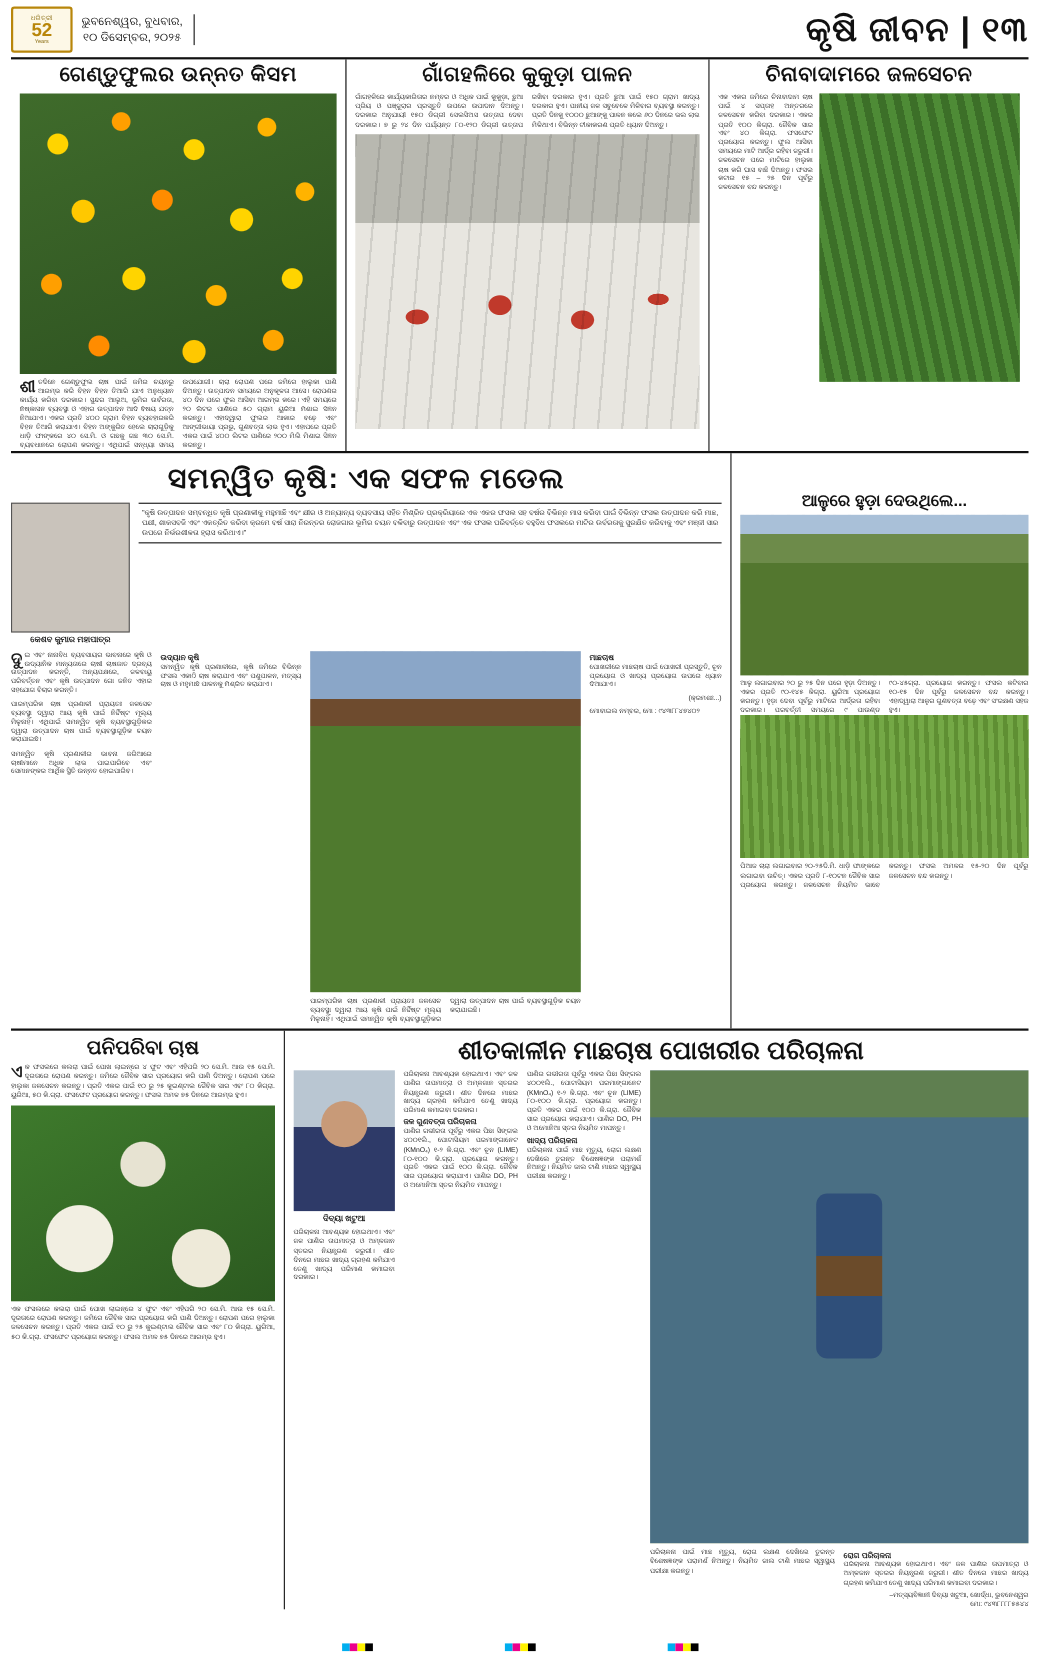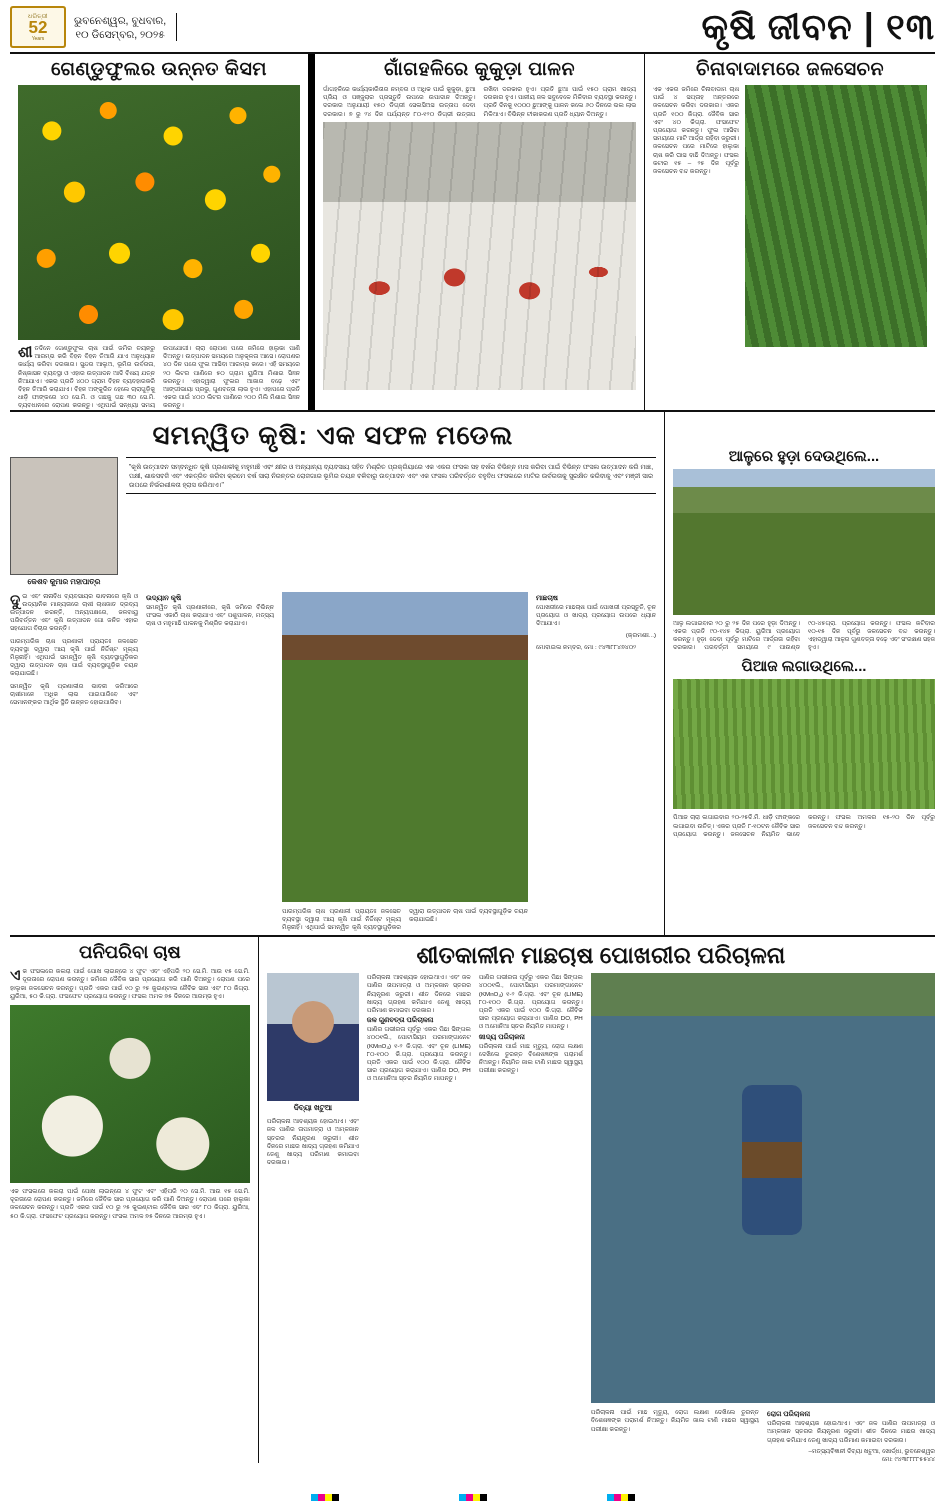--- a/index.html
+++ b/index.html
@@ -18,36 +18,36 @@
   .masthead { display:flex; align-items:center; height:48px; border-bottom:2px solid #111; padding-bottom:4px; }
   .logo-badge {
     width:56px; height:42px; border:2px solid #b8860b; border-radius:3px;
     display:flex; flex-direction:column; align-items:center; justify-content:center;
     background:#fdf8e7; margin-right:8px;
   }
   .logo-top { font-size:6px; color:#8a6d13; letter-spacing:.3px; }
   .logo-num { font-size:17px; font-weight:bold; color:#b8860b; line-height:15px; }
   .logo-bot { font-size:5px; color:#8a6d13; }
   .dateline { font-size:10.5px; line-height:14px; text-align:center; border-right:1px solid #111; padding-right:10px; margin-right:10px; }
-  .masthead-title { margin-left:auto; font-size:36px; font-weight:bold; letter-spacing:1px; }
+  .masthead-title { margin-left:auto; font-size:31px; font-weight:bold; letter-spacing:1px; }
 
   .headline {
     font-size:19px; font-weight:bold; text-align:center; letter-spacing:.5px;
     padding:4px 0 5px;
   }
   .body-text {
     font-size:6.2px; line-height:8.2px; text-align:justify; color:#1a1a1a;
     word-spacing:0px; hyphens:none;
   }
   .dropcap-para::first-letter { font-size:15px; font-weight:bold; line-height:13px; float:left; padding:1px 2px 0 0; }
 
   
   .top-row { display:flex; gap:0; border-bottom:2px solid #111; }
   .top-col { padding:0 8px; }
-  .top-col.c1 { width:305px; border-right:7px solid #000000; }
+  .top-col.c1 { width:305px; border-right:1px solid #000000; }
   .top-col.c2 { width:330px; border-right:1px solid #111; }
   .top-col.c3 { width:290px; }
   .photo { width:100%; background:#ddd; display:block; position:relative; overflow:hidden; }
 
   .two-col { column-count:2; column-gap:8px; }
 
   
   .feature { display:flex; border-bottom:2px solid #111; }
   .feature-left { width:655px; border-right:1px solid #111; padding:0 8px 4px 0; }
   .feature-right { width:270px; padding:0 0 4px 8px;margin-top:32px; }
@@ -231,21 +231,20 @@
           <div class="body-text" style="padding-top:4px;">ମୋବାଇଲ ନମ୍ବର, ମୋ : ୯୪୩୮୮୪୭୪୦୨</div>
         </div>
       </div>
     </div>
 
     <div class="feature-right">
       <div class="sub-head">ଆଳୁରେ ହୁଡ଼ା ଦେଉଥିଲେ...</div>
       <div class="photo ph-potato"></div>
       <div class="body-text two-col" style="padding-top:4px;">ଆଳୁ ଲଗାଇବାର ୨୦ ରୁ ୨୫ ଦିନ ପରେ ହୁଡ଼ା ଦିଅନ୍ତୁ। ଏକର ପ୍ରତି ୯୦-୧୪୫ କିଗ୍ରା. ୟୁରିଆ ପ୍ରୟୋଗ କରନ୍ତୁ। ହୁଡ଼ା ଦେବା ପୂର୍ବରୁ ମାଟିରେ ଆର୍ଦ୍ରତା ରହିବା ଦରକାର। ପରବର୍ତ୍ତୀ ସମୟରେ ୯ ପାଉଣ୍ଡ ୯୦-୪୫ଗ୍ରା. ପ୍ରୟୋଗ କରନ୍ତୁ। ଫସଲ କଟିବାର ୧୦-୧୫ ଦିନ ପୂର୍ବରୁ ଜଳସେଚନ ବନ୍ଦ କରନ୍ତୁ। ଏହାଦ୍ୱାରା ଆଳୁର ଗୁଣବତ୍ତା ବଢ଼େ ଏବଂ ସଂରକ୍ଷଣ ସହଜ ହୁଏ।</div>
 
-      <div class="sub-head" style="padding-top:6px;">ପିଆଜ ଲଗାଉଥିଲେ...</div>
       <div class="photo ph-onion"></div>
       <div class="body-text two-col" style="padding-top:4px;">ପିଆଜ ଚାରା ଲଗାଇବାର ୨୦-୨୫ଦି.ମି. ଧାଡ଼ି ଫାଙ୍କରେ ଲଗାଇବା ଉଚିତ୍। ଏକର ପ୍ରତି ୮-୧୦ଟନ ଜୈବିକ ସାର ପ୍ରୟୋଗ କରନ୍ତୁ। ଜଳସେଚନ ନିୟମିତ ଭାବେ କରନ୍ତୁ। ଫସଲ ଅମଳର ୧୫-୨୦ ଦିନ ପୂର୍ବରୁ ଜଳସେଚନ ବନ୍ଦ କରନ୍ତୁ।</div>
     </div>
   </div>
 
   <div class="bottom">
 
     <div class="bot-left">
       <div class="bottom-title-l">ପନିପରିବା ଚାଷ</div>
       <div class="body-text dropcap-para">ଏକ ଫସଲରେ କଲରା ପାଇଁ ପୋଖ ଲାଇନ୍‌ରେ ୪ ଫୁଟ ଏବଂ ଏହିପରି ୨୦ ସେ.ମି. ଆଉ ୧୫ ସେ.ମି. ଦୂରତାରେ ରୋପଣ କରନ୍ତୁ। ଜମିରେ ଜୈବିକ ସାର ପ୍ରୟୋଗ କରି ପାଣି ଦିଅନ୍ତୁ। ରୋପଣ ପରେ ହାଲୁକା ଜଳସେଚନ କରନ୍ତୁ। ପ୍ରତି ଏକର ପାଇଁ ୧୦ ରୁ ୨୫ କୁଇଣ୍ଟାଲ ଜୈବିକ ସାର ଏବଂ ୮୦ କିଗ୍ରା. ୟୁରିଆ, ୫୦ କି.ଗ୍ରା. ଫସଫେଟ ପ୍ରୟୋଗ କରନ୍ତୁ। ଫସଲ ଅମଳ ୭୫ ଦିନରେ ଆରମ୍ଭ ହୁଏ।</div>

